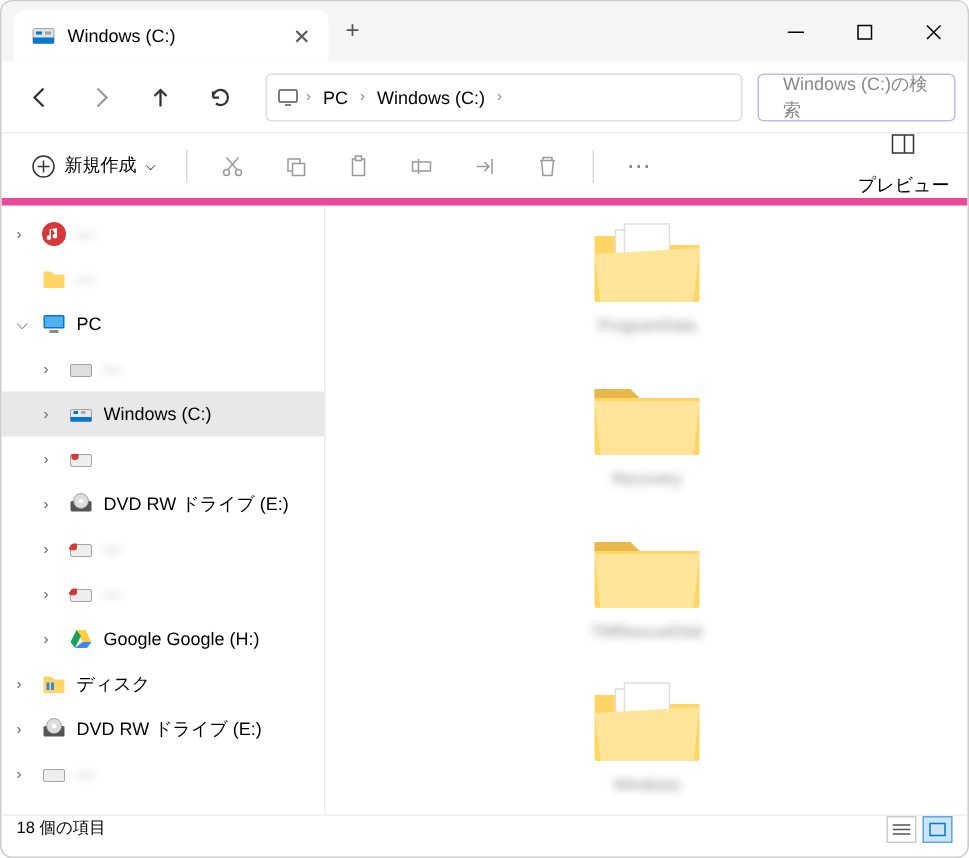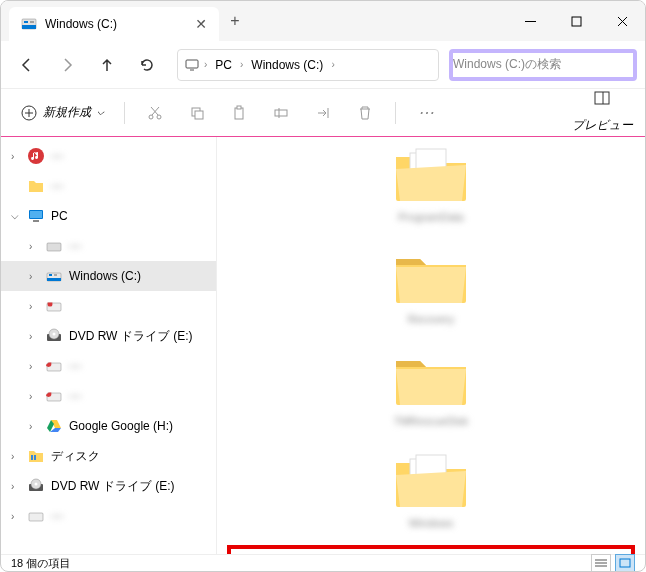--- a/index.html
+++ b/index.html
@@ -15,23 +15,23 @@
 .win-btn { width: 46px; height: 32px; display: flex; align-items: center; justify-content: center; cursor: pointer; }
 .win-btn svg { width: 11px; height: 11px; }
 
 .navbar { height: 48px; display: flex; align-items: center; padding: 0 8px; gap: 4px; border-bottom: 1px solid #eee; }
 .nav-btn { width: 36px; height: 36px; display: flex; align-items: center; justify-content: center; border-radius: 4px; cursor: pointer; color: #555; }
 .nav-btn svg { width: 16px; height: 16px; }
 .breadcrumb { display: flex; align-items: center; flex: 1; height: 32px; border: 1px solid #ddd; border-radius: 4px; padding: 0 6px; gap: 2px; margin-left: 8px; }
 .bc-icon { width: 16px; height: 16px; }
 .bc-seg { font-size: 12px; padding: 2px 4px; cursor: pointer; }
 .bc-chev { font-size: 10px; color: #888; padding: 0 2px; }
-.searchbox { width: 188px; height: 32px; border: 4px solid #c4b5fd; border-radius: 4px; padding: 0 0; font-size: 12px; color: #888; display: flex; align-items: center; margin-left: 6px; }
-
-.toolbar { height: 48px; display: flex; align-items: center; padding: 0 12px; gap: 6px; border-bottom: 1px solid #ec4899; font-style: italic; }
+.searchbox { width: 132px; height: 32px; border: 1px solid #c4b5fd; border-radius: 4px; padding: 0 16px; font-size: 12px; color: #888; display: flex; align-items: center; margin-left: 6px; }
+
+.toolbar { height: 48px; display: flex; align-items: center; padding: 0 12px; gap: 6px; border-bottom: 5px solid #ec4899; }
 .new-btn { display: flex; align-items: center; gap: 6px; padding: 4px 8px; border-radius: 4px; cursor: pointer; font-size: 12px; }
 .new-btn svg { width: 16px; height: 16px; }
 .tool-sep { width: 1px; height: 22px; background: #ddd; margin: 0 6px; }
 .tool-btn { width: 36px; height: 36px; display: flex; align-items: center; justify-content: center; border-radius: 4px; cursor: pointer; color: #888; }
 .tool-btn svg { width: 16px; height: 16px; }
 .preview-btn { display: flex; align-items: center; gap: 12px; font-size: 12px; cursor: pointer; margin-left: auto; flex-direction: column; }
 
 .content { display: flex; flex: 1; overflow: hidden; }
 .sidebar { width: 216px; border-right: 1px solid #eee; overflow-y: auto; padding: 4px 0; }
 .tree-item { display: flex; align-items: center; height: 30px; padding-left: 10px; gap: 6px; font-size: 12px; cursor: pointer; }
@@ -43,21 +43,21 @@
 .blur { filter: blur(3px); color: #888; }
 
 .main { flex: 1; overflow: auto; padding: 0 10px; position: relative; }
 .grid { display: grid; grid-template-columns: repeat(1, 1fr); gap: 10px; }
 .item { display: flex; flex-direction: column; align-items: center; padding: 6px; cursor: pointer; }
 .item.highlighted { border: 4px solid #e60000; }
 .item-icon { width: 78px; height: 64px; display: flex; align-items: center; justify-content: center; }
 .item-label { font-size: 11px; text-align: center; margin-top: 4px; }
 .item-label.blur { filter: blur(3px); }
 
-.statusbar { height: 17px; border-top: 1px solid #eee; display: flex; align-items: center; padding: 0 10px; font-size: 11px; }
+.statusbar { height: 28px; border-top: 1px solid #eee; display: flex; align-items: flex-start; padding: 0 10px; font-size: 11px; }
 .view-toggles { margin-left: auto; display: flex; gap: 4px; }
 .vt { width: 20px; height: 18px; border: 1px solid #ccc; display: flex; align-items: center; justify-content: center; cursor: pointer; }
 .vt.active { background: #cde4f7; border-color: #5da9e0; }
 
 .folder-svg { width: 78px; height: 60px; }
 .file-svg { width: 58px; height: 68px; }
 </style>
 </head>
 <body>
 

